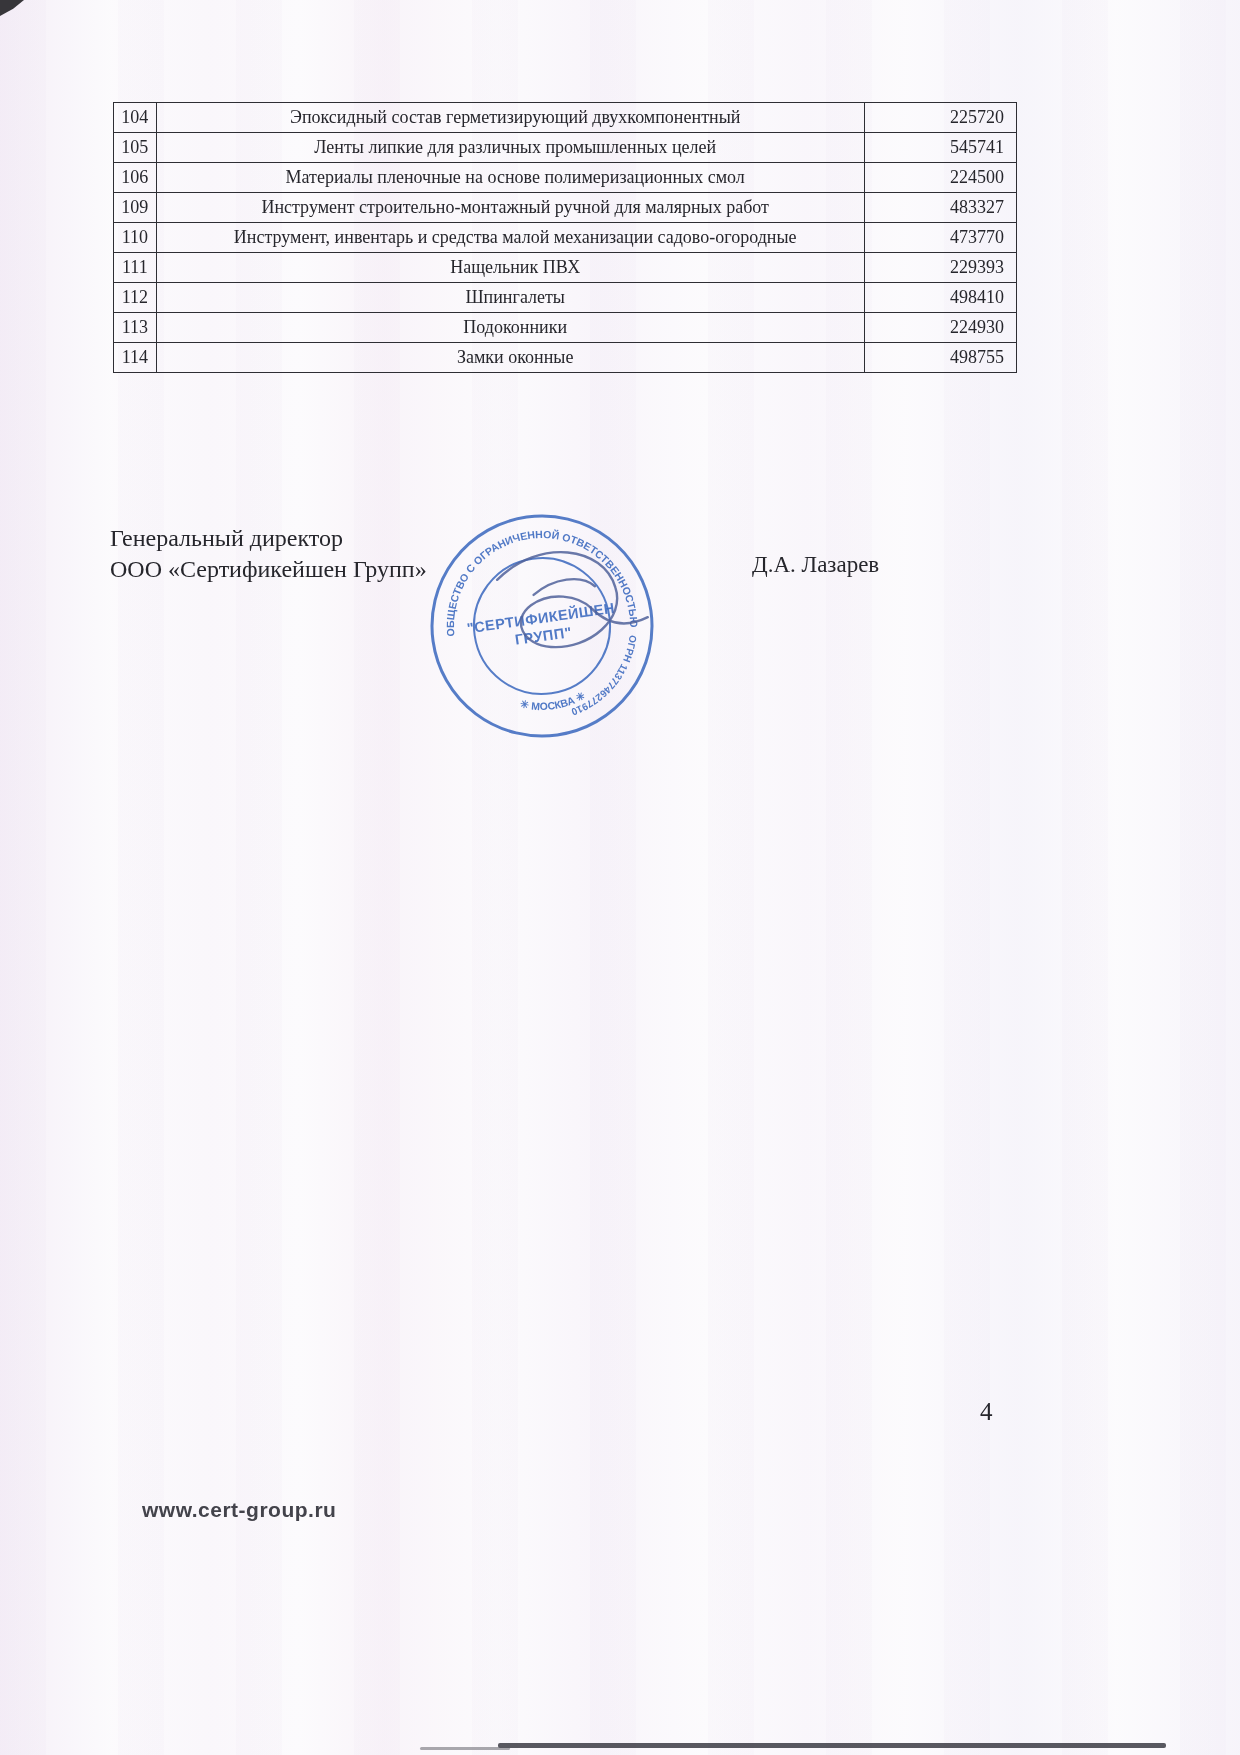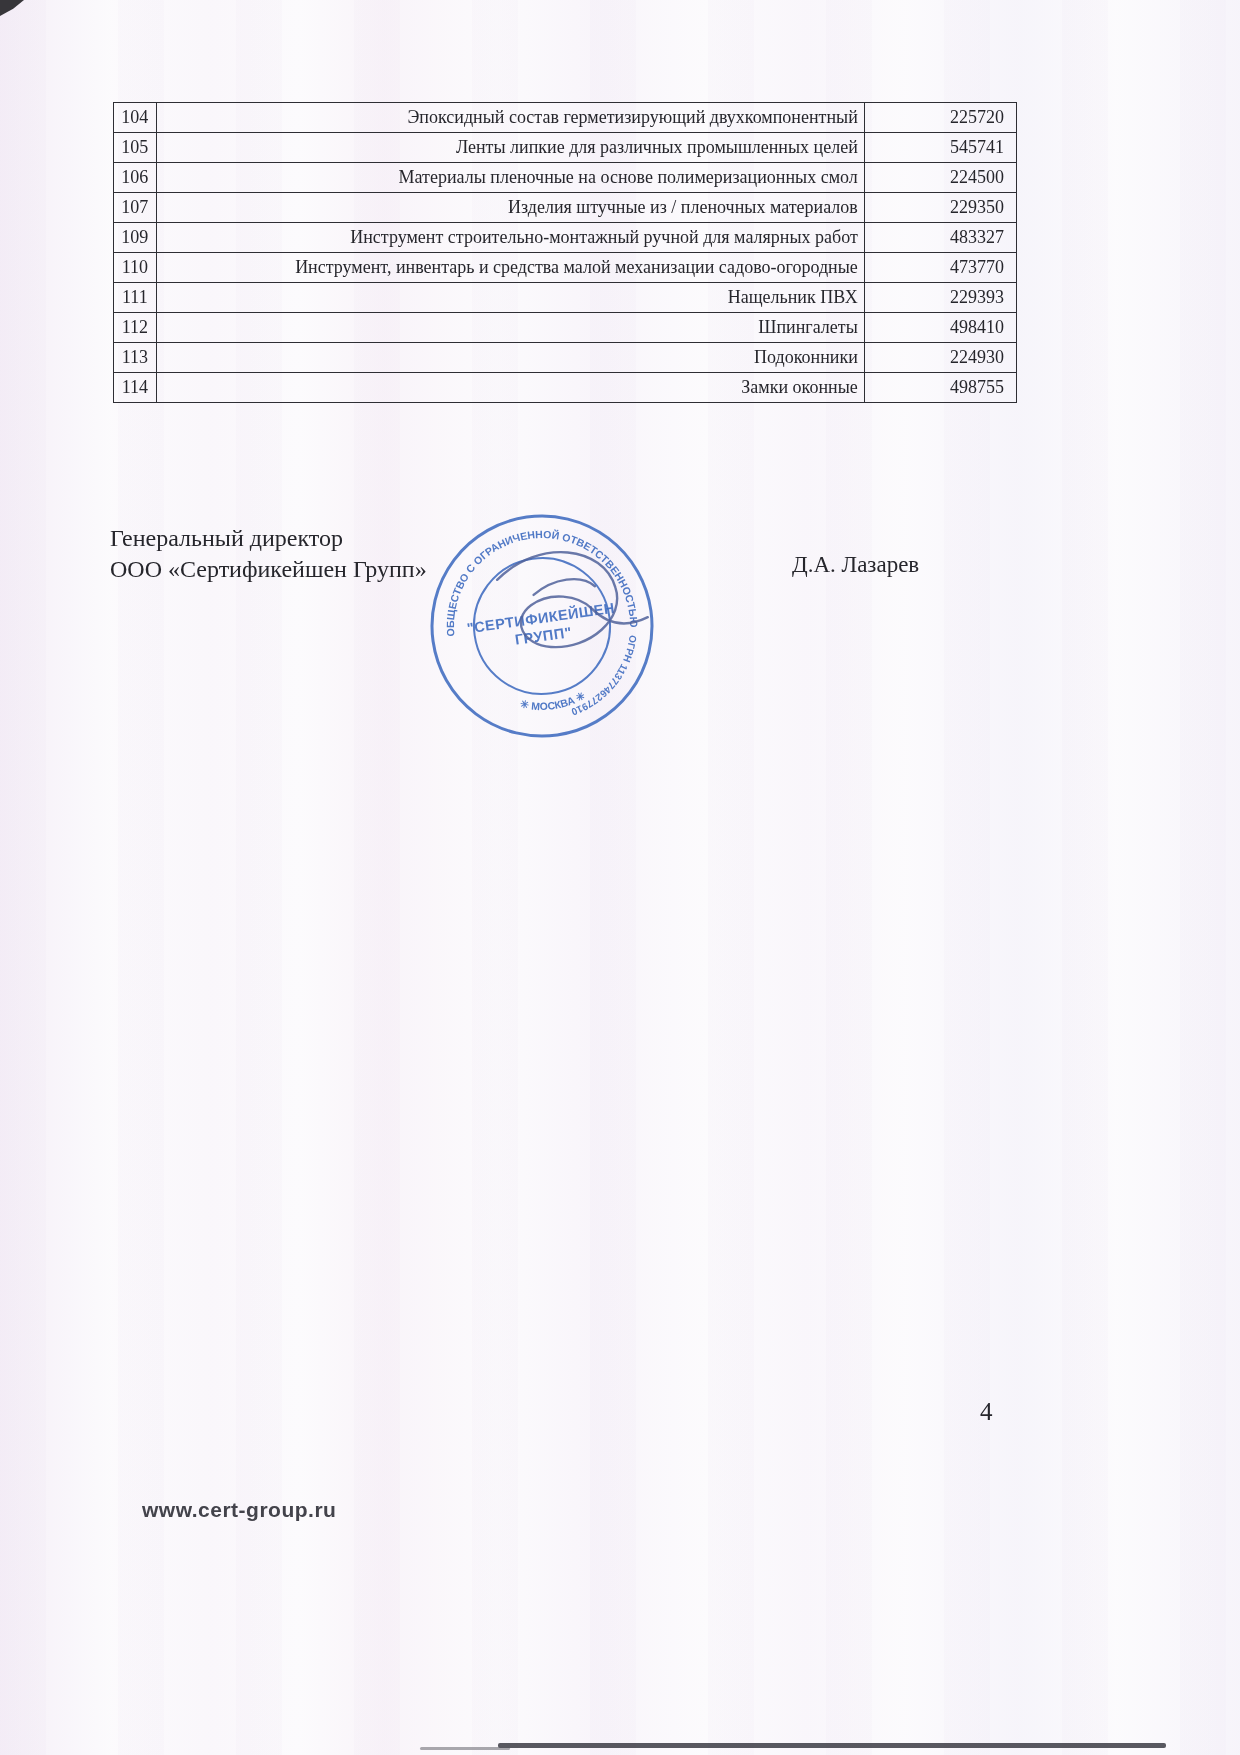--- a/index.html
+++ b/index.html
@@ -42,30 +42,30 @@
   }
   .doc-table td{
     border:1.7px solid #2e2e34;
     height:27px;padding:1px 6px;vertical-align:middle;
     white-space:nowrap;overflow:hidden;
   }
   .doc-table .col-num{width:42px;}
   .doc-table .col-name{width:698px;}
   .doc-table .col-code{width:150px;}
   .doc-table td.cell-num{text-align:center;}
-  .doc-table td.cell-name{text-align:right;padding-left:16px;}
+  .doc-table td.cell-name{text-align:center;padding-left:16px;}
   .doc-table td.cell-code{text-align:right;padding-right:12px;}
 
   
   .sig-block{
     position:absolute;left:110px;top:523px;
     font-size:24px;line-height:1.28;font-family:Liberation Serif, serif;
   }
   .sig-name{
-    position:absolute;left:752px;top:552px;font-size:23px;margin-left:40px;
+    position:absolute;left:752px;top:552px;font-size:23px;
   }
 
   
   .stamp-wrap{
     position:absolute;left:408px;top:492px;width:268px;height:268px;
     transform:rotate(-8deg);
   }
   .stamp-wrap svg{display:block;}
   .stamp-text{
     font-family:"Liberation Sans", sans-serif;
@@ -105,25 +105,20 @@
     <td class="cell-name">Ленты липкие для различных промышленных целей</td>
     <td class="cell-code">545741</td>
   </tr>
 
   <tr>
     <td class="cell-num">106</td>
     <td class="cell-name">Материалы пленочные на основе полимеризационных смол</td>
     <td class="cell-code">224500</td>
   </tr>
 
-  <tr>
-    <td class="cell-num">107</td>
-    <td class="cell-name">Изделия штучные из / пленочных материалов</td>
-    <td class="cell-code">229350</td>
-  </tr>
 
 
   <tr>
     <td class="cell-num">109</td>
     <td class="cell-name">Инструмент строительно-монтажный ручной для малярных работ</td>
     <td class="cell-code">483327</td>
   </tr>
 
   <tr>
     <td class="cell-num">110</td>

